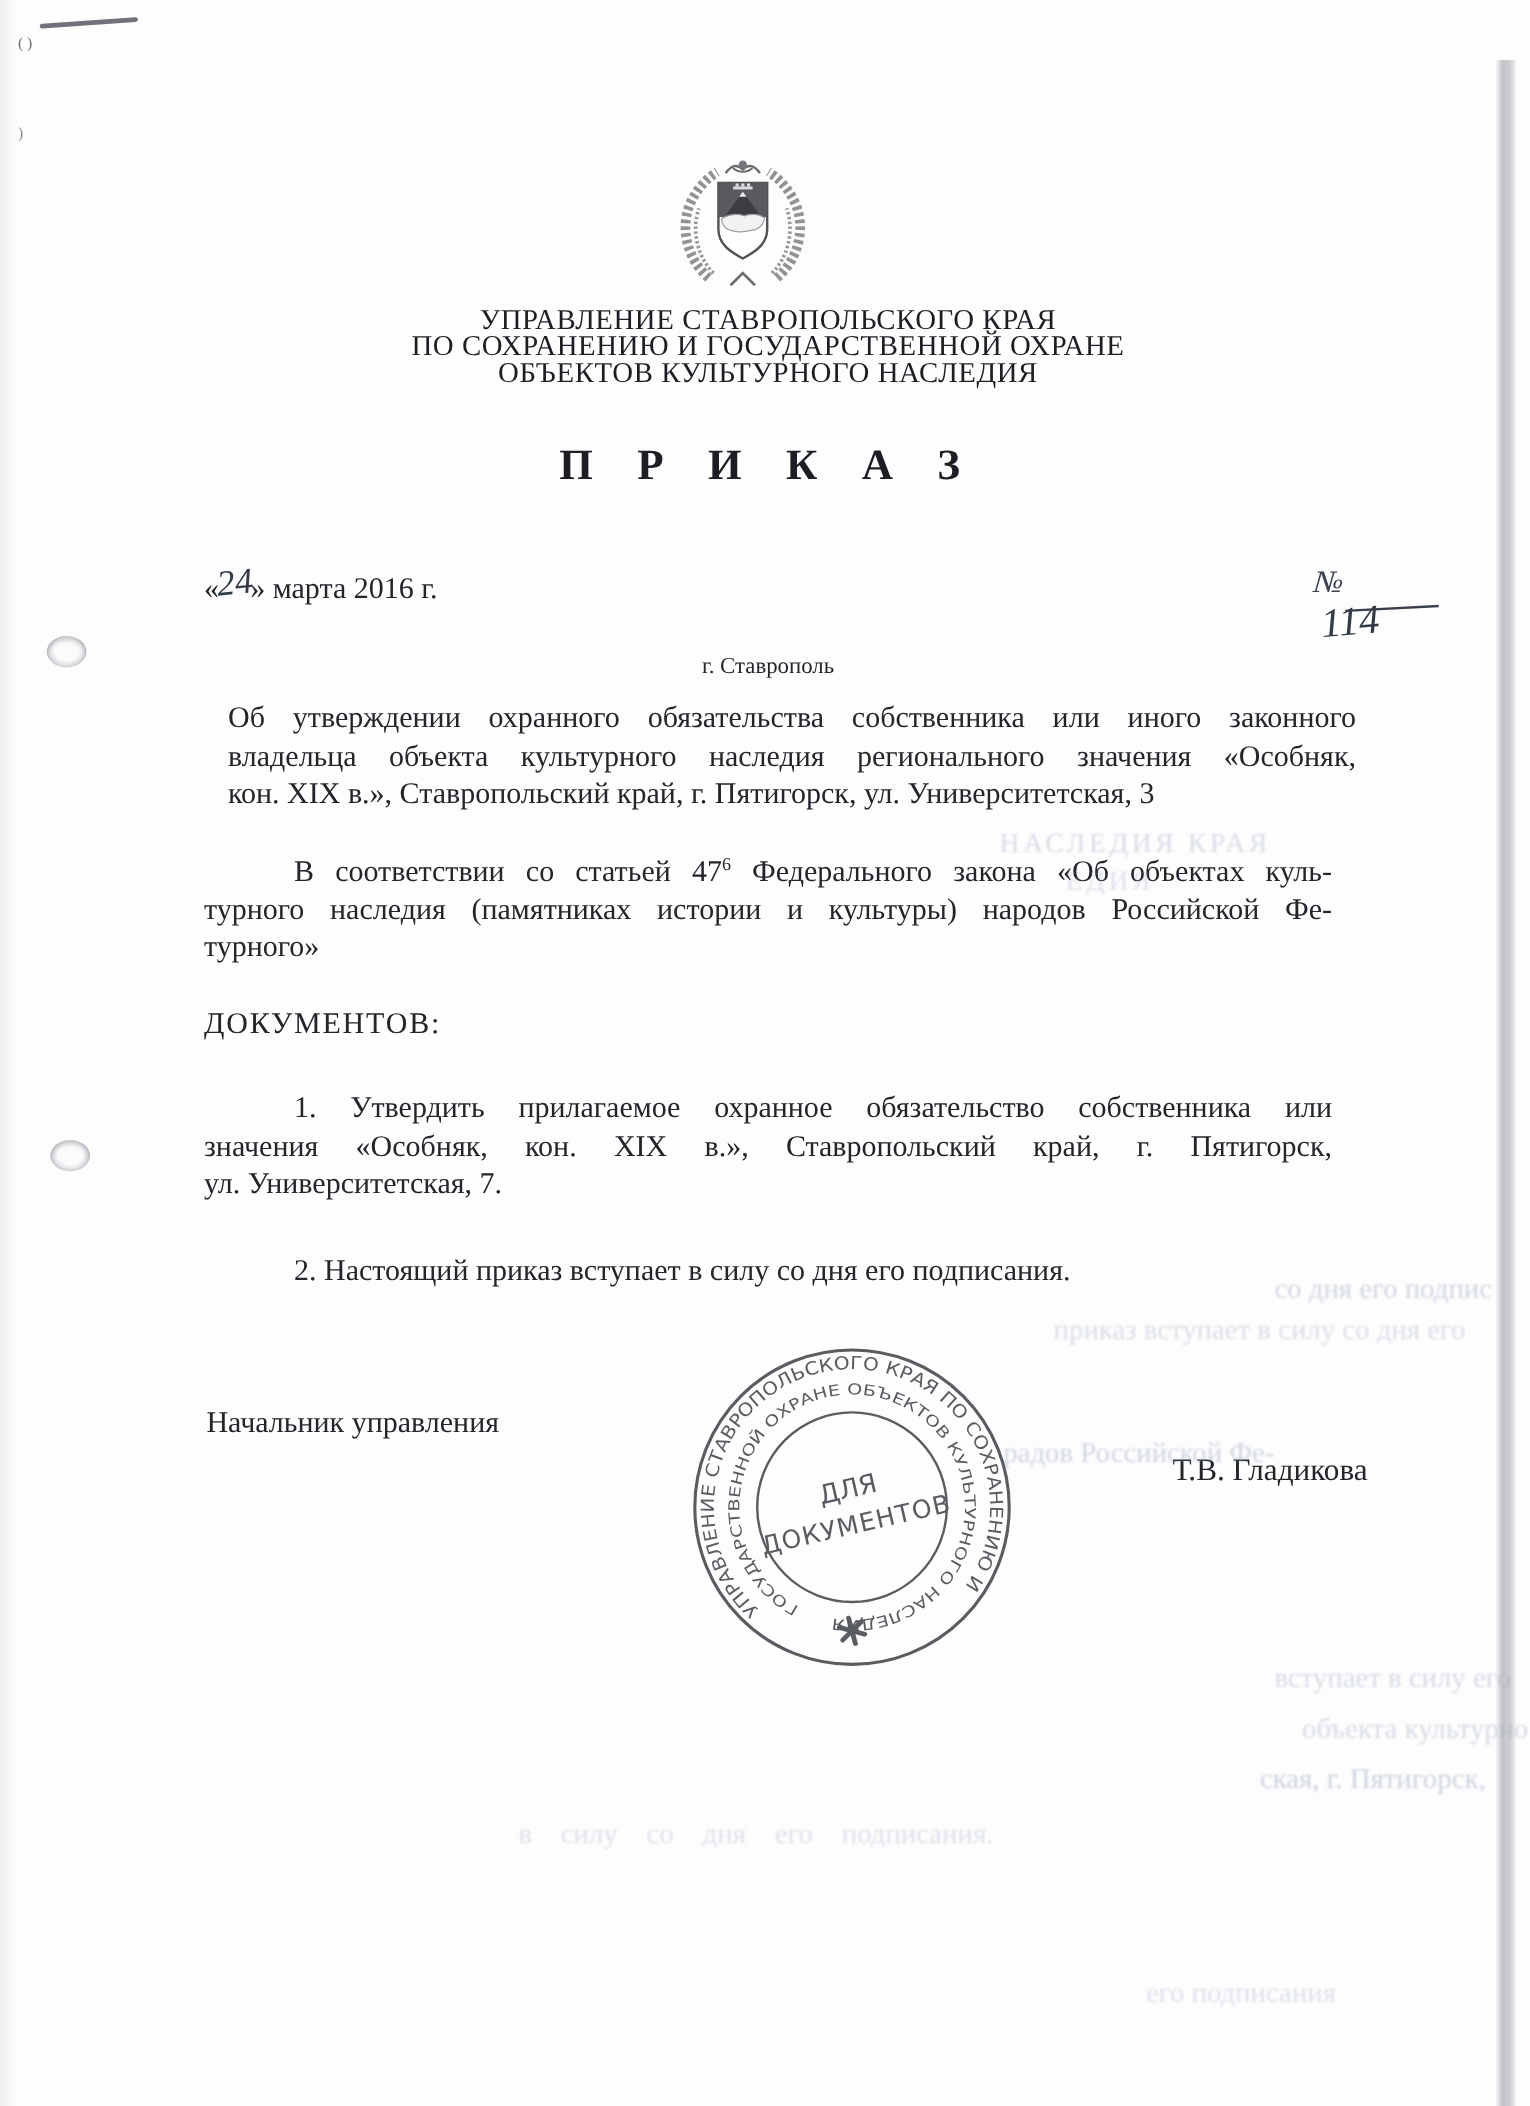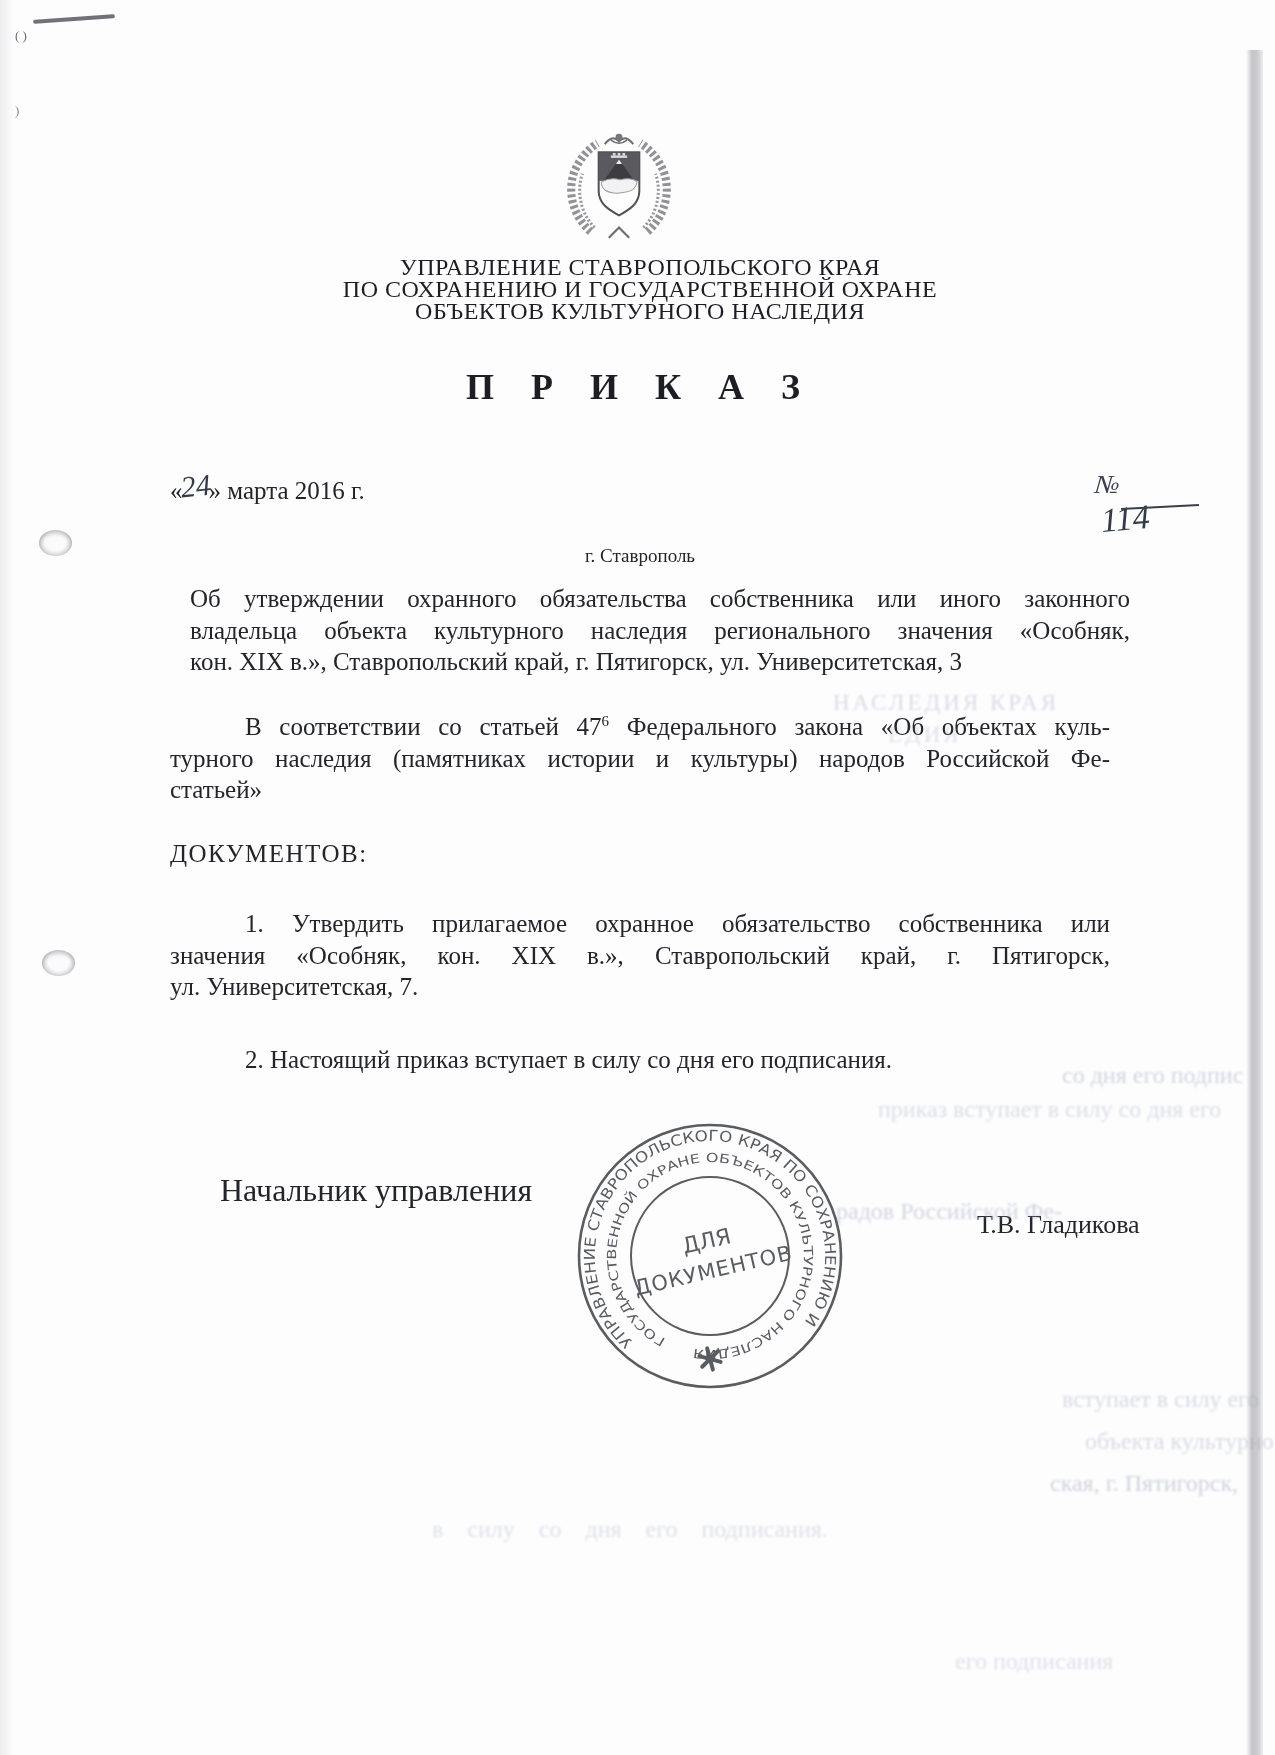--- a/index.html
+++ b/index.html
@@ -46,21 +46,21 @@
   .num-underline{position:absolute;left:26px;top:36px;width:78px;height:0;border-bottom:2px solid #39404c;transform:rotate(-3deg);}
   .placeline{top:545px;text-align:center;font-size:19px;}
   .para .line{font-size:25px;line-height:31.5px;}
   .just{text-align:justify;text-align-last:justify;}
   .indent{padding-left:75px;}
   .subject{top:583px;margin-left:20px;}
   .preamble{top:711px;}
   .order-word{top:840px;font-size:25px;letter-spacing:1.5px;}
   .item1{top:908px;}
   .item2{top:1044px;font-size:25px;}
-  .sig-label{left:172px;top:1172px;font-size:32px;margin-left:48px;}
+  .sig-label{left:172px;top:1172px;font-size:25px;}
   .sig-name{left:977px;top:1182px;font-size:26px;margin-top:28px;}
   sup{font-size:15px;vertical-align:super;line-height:0;}
   
   .ghost{
     color:#93a0b4;opacity:.42;filter:blur(1.1px);
     font-size:24px;white-space:nowrap;overflow:hidden;
   }
   .g0{top:690px;left:833px;font-size:23px;letter-spacing:3px;opacity:.35;}
   .g1{top:722px;left:888px;font-size:23px;letter-spacing:3px;opacity:.3;}
   .g2{top:1062px;left:1062px;width:195px;}
@@ -142,21 +142,21 @@
 
 <div class="abs doc-col para subject">
   <div class="line just">Об утверждении охранного обязательства собственника или иного законного</div>
   <div class="line just">владельца объекта культурного наследия регионального значения «Особняк,</div>
   <div class="line">кон. XIX в.», Ставропольский край, г. Пятигорск, ул. Университетская, 3</div>
 </div>
 
 <div class="abs doc-col para preamble">
   <div class="line just indent"><span>В соответствии со статьей 47</span><sup>6</sup><span> Федерального закона «Об объектах куль-</span></div>
   <div class="line just">турного наследия (памятниках истории и культуры) народов Российской Фе-</div>
-  <div class="line">статьей»</div>
+  <div class="line">турного»</div>
 </div>
 
 <div class="abs doc-col order-word">ДОКУМЕНТОВ:</div>
 
 <div class="abs doc-col para item1">
   <div class="line just indent">1. Утвердить прилагаемое охранное обязательство собственника или</div>
   <div class="line just">значения «Особняк, кон. XIX в.», Ставропольский край, г. Пятигорск,</div>
   <div class="line">ул. Университетская, 7.</div>
 </div>
 

